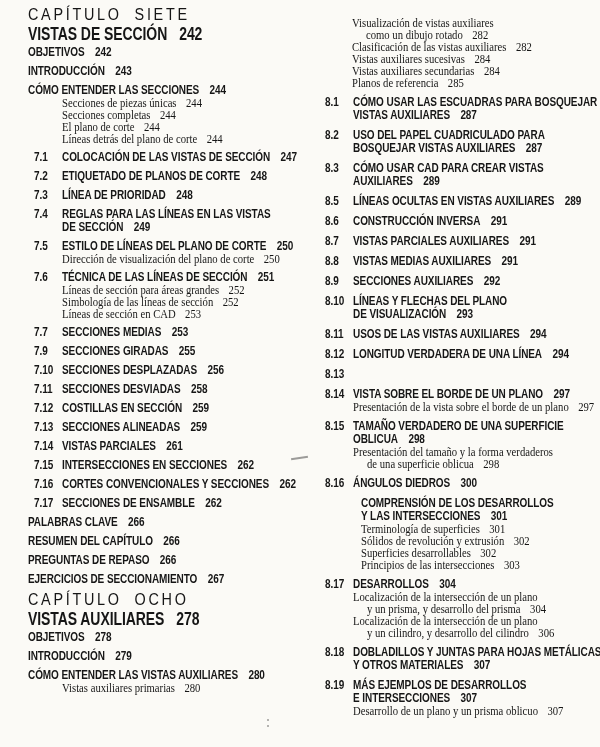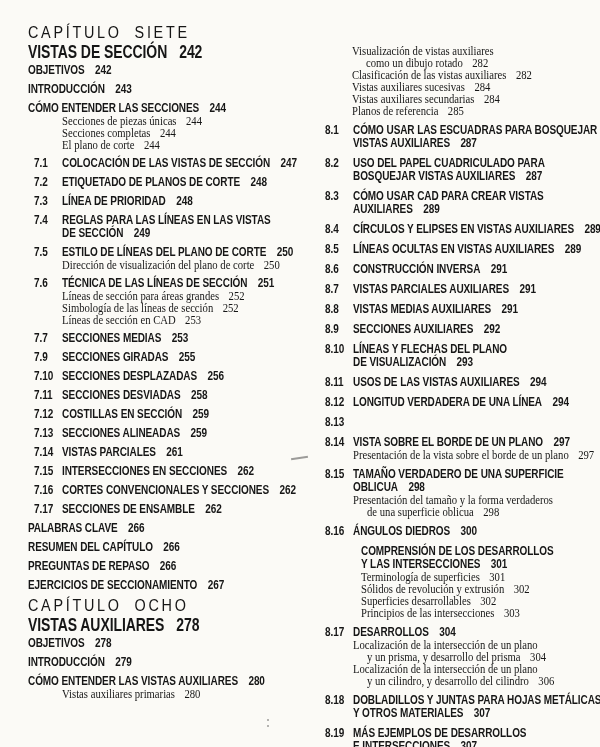--- a/index.html
+++ b/index.html
@@ -1,21 +1,21 @@
 <!DOCTYPE html>
 <html style="--bg: #fbfaf6; --ink: #161616;"><head>
 <meta charset="utf-8">
 <style>
   html,body{margin:0;padding:0}
   body{
     width:600px;height:747px;position:relative;overflow:hidden;
     background:var(--bg,#fbfaf6);
   }
   .page{position:absolute;inset:0}
-  .col{position:absolute;top:25px}
+  .col{position:absolute;top:7px}
   #colL{left:28px;width:292px}
   #colR{left:325px;width:272px}
 
   
   .bl{font:700 12.5px/13px "Liberation Sans",sans-serif;color:var(--ink,#161616);
       letter-spacing:-.1px;white-space:nowrap}
   
   .sl{font:400 12.4px/12px "Liberation Serif",serif;color:var(--ink,#161616);
       white-space:nowrap}
   .sqz{display:inline-block;transform:scaleX(.8);transform-origin:0 50%}
@@ -29,21 +29,21 @@
   #colL .num{flex:0 0 34px;padding-left:6px;box-sizing:border-box}
   #colR .num{flex:0 0 28px}
   .entry .body{min-width:0}
 
   .head{margin-bottom:6px}
   #colL .head .subs{margin-left:34px}
   #colR .head.indent{margin-left:36px}
   .subgroup{margin-left:27px;margin-bottom:6px}
 
   #colR .entry,#colR .head,#colR .subgroup{margin-bottom:7px}
-  #colR > div:first-child{margin-top:20px}
+  #colR > div:first-child{margin-top:10px}
 
   .chapter{margin-bottom:2px}
   .col > .chapter:not(:first-child){margin-top:0}
   .kicker{font:400 16px/16px "Liberation Sans",sans-serif;letter-spacing:3px;word-spacing:7px;
           color:var(--ink,#161616);white-space:nowrap;margin-bottom:1px}
   .chtitle{font:700 17.5px/20px "Liberation Sans",sans-serif;letter-spacing:-.1px;
            color:var(--ink,#161616);white-space:nowrap}
   .chtitle .pg{margin-left:15px}
 
   
@@ -74,20 +74,23 @@
         <div class="subs">
           <div class="sub">
             <div class="sl"><span class="sqz sqz-s"><span>Secciones de piezas únicas</span><span class="pg">244</span></span></div>
           </div>
           <div class="sub">
             <div class="sl"><span class="sqz sqz-s"><span>Secciones completas</span><span class="pg">244</span></span></div>
           </div>
           <div class="sub">
             <div class="sl"><span class="sqz sqz-s"><span>El plano de corte</span><span class="pg">244</span></span></div>
           </div>
+          <div class="sub">
+            <div class="sl"><span class="sqz sqz-s"><span>Líneas detrás del plano de corte</span><span class="pg">244</span></span></div>
+          </div>
         </div>
       </div>
       <div class="entry">
         <div class="num bl"><span class="sqz">7.1</span></div>
         <div class="body">
           <div class="bl"><span class="sqz "><span>COLOCACIÓN DE LAS VISTAS DE SECCIÓN</span><span class="pg">247</span></span></div>
         </div>
       </div>
       <div class="entry">
         <div class="num bl"><span class="sqz">7.2</span></div>
@@ -263,26 +266,20 @@
         </div>
       </div>
       <div class="entry">
         <div class="num bl"><span class="sqz">8.3</span></div>
         <div class="body">
           <div class="bl"><span class="sqz "><span>CÓMO USAR CAD PARA CREAR VISTAS</span></span></div>
           <div class="bl"><span class="sqz "><span>AUXILIARES</span><span class="pg">289</span></span></div>
         </div>
       </div>
       <div class="entry">
-        <div class="num bl"><span class="sqz">8.4</span></div>
-        <div class="body">
-          <div class="bl"><span class="sqz "><span>CÍRCULOS Y ELIPSES EN VISTAS AUXILIARES</span><span class="pg">289</span></span></div>
-        </div>
-      </div>
-      <div class="entry">
         <div class="num bl"><span class="sqz">8.5</span></div>
         <div class="body">
           <div class="bl"><span class="sqz "><span>LÍNEAS OCULTAS EN VISTAS AUXILIARES</span><span class="pg">289</span></span></div>
         </div>
       </div>
       <div class="entry">
         <div class="num bl"><span class="sqz">8.6</span></div>
         <div class="body">
           <div class="bl"><span class="sqz "><span>CONSTRUCCIÓN INVERSA</span><span class="pg">291</span></span></div>
         </div>

